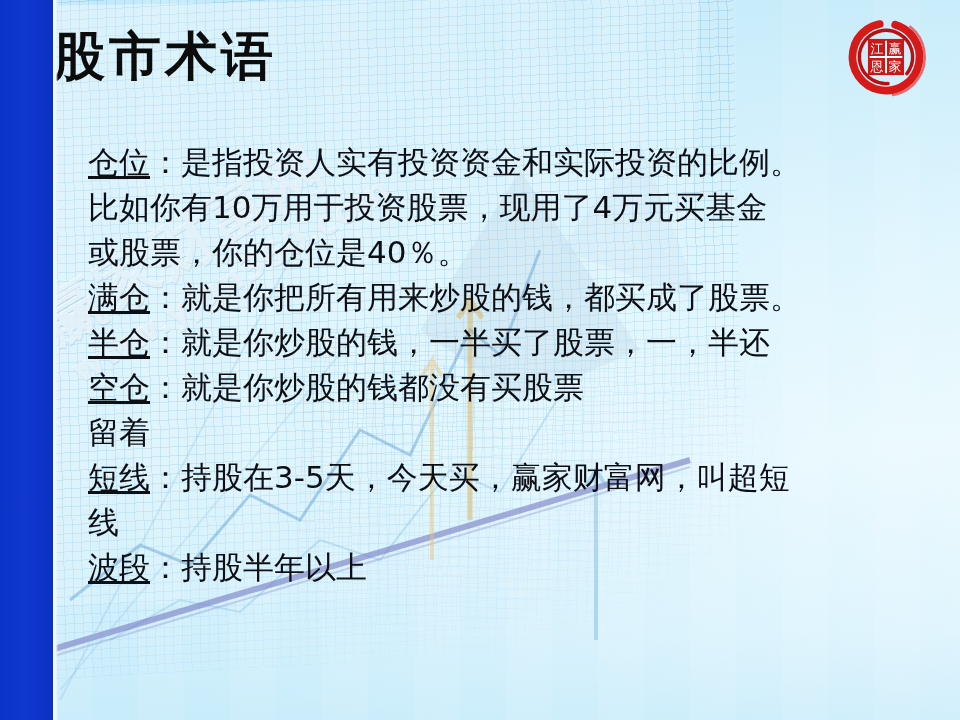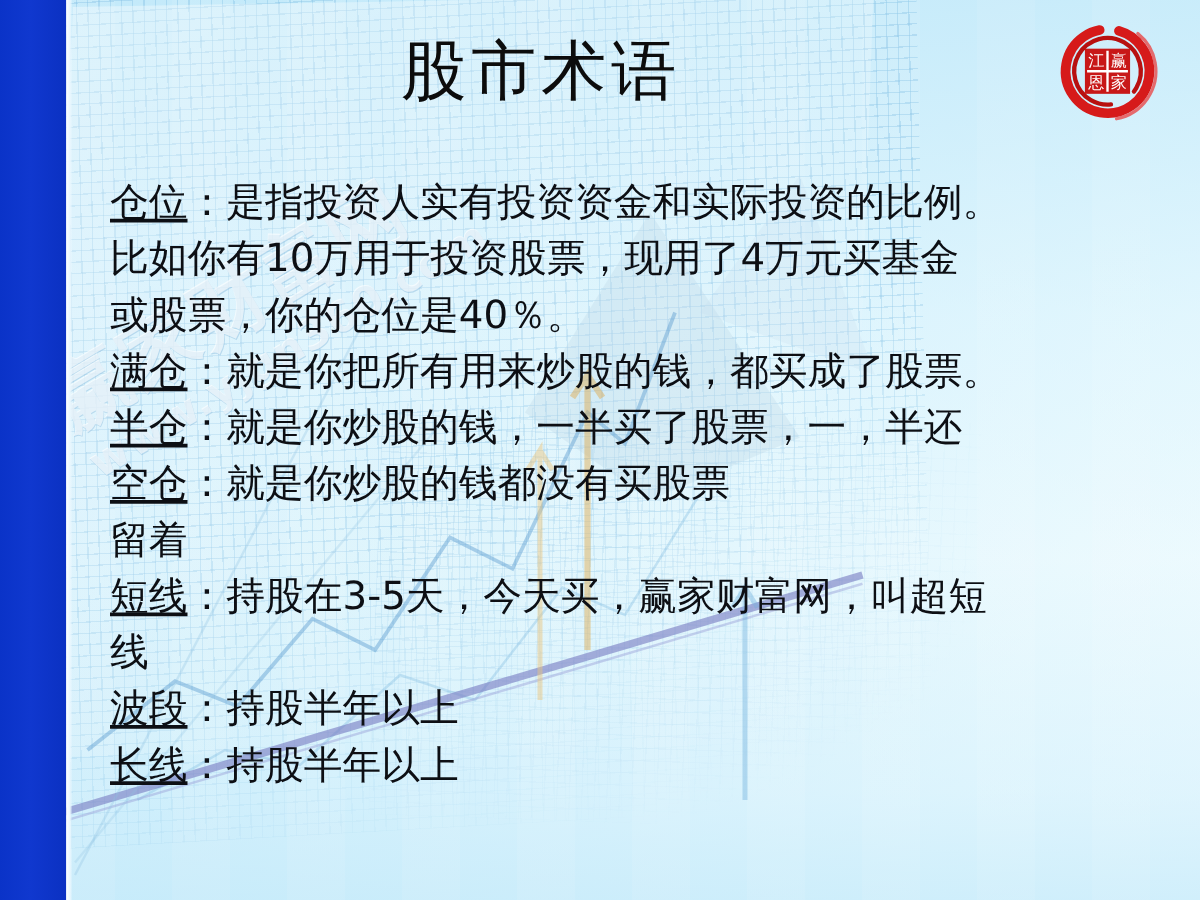--- a/index.html
+++ b/index.html
@@ -197,23 +197,22 @@
   }
   #sb-top { top: 10px; }
   #sb-bottom { top: 368px; }
 
   
   .title {
     position: absolute;
     left: 53px;
     top: 22px;
     width: 760px;
-    text-align: center;
     font-size: 52px;
-    font-weight: normal;
+    font-weight: bold;
     color: #0c0c0c;
     letter-spacing: 4px;
     z-index: 5;
     font-family: "DejaVu Sans", "Liberation Sans", sans-serif;
   }
 
   
   .logo {
     position: absolute;
     left: 843px;
@@ -348,19 +347,16 @@
     <div class="line">
       <span class="term">短线</span><span class="sep">：</span><span>持股在3-5天，今天买，赢家财富网，叫超短</span>
     </div>
     <div class="line cont">线</div>
 
     <div class="line">
       <span class="term">波段</span><span class="sep">：</span><span>持股半年以上</span>
     </div>
 
 
-    <div class="line">
-      <span class="term">长线</span><span class="sep">：</span><span>持股半年以上</span>
-    </div>
 
   </div>
 
 </div>
 
 </body></html>

